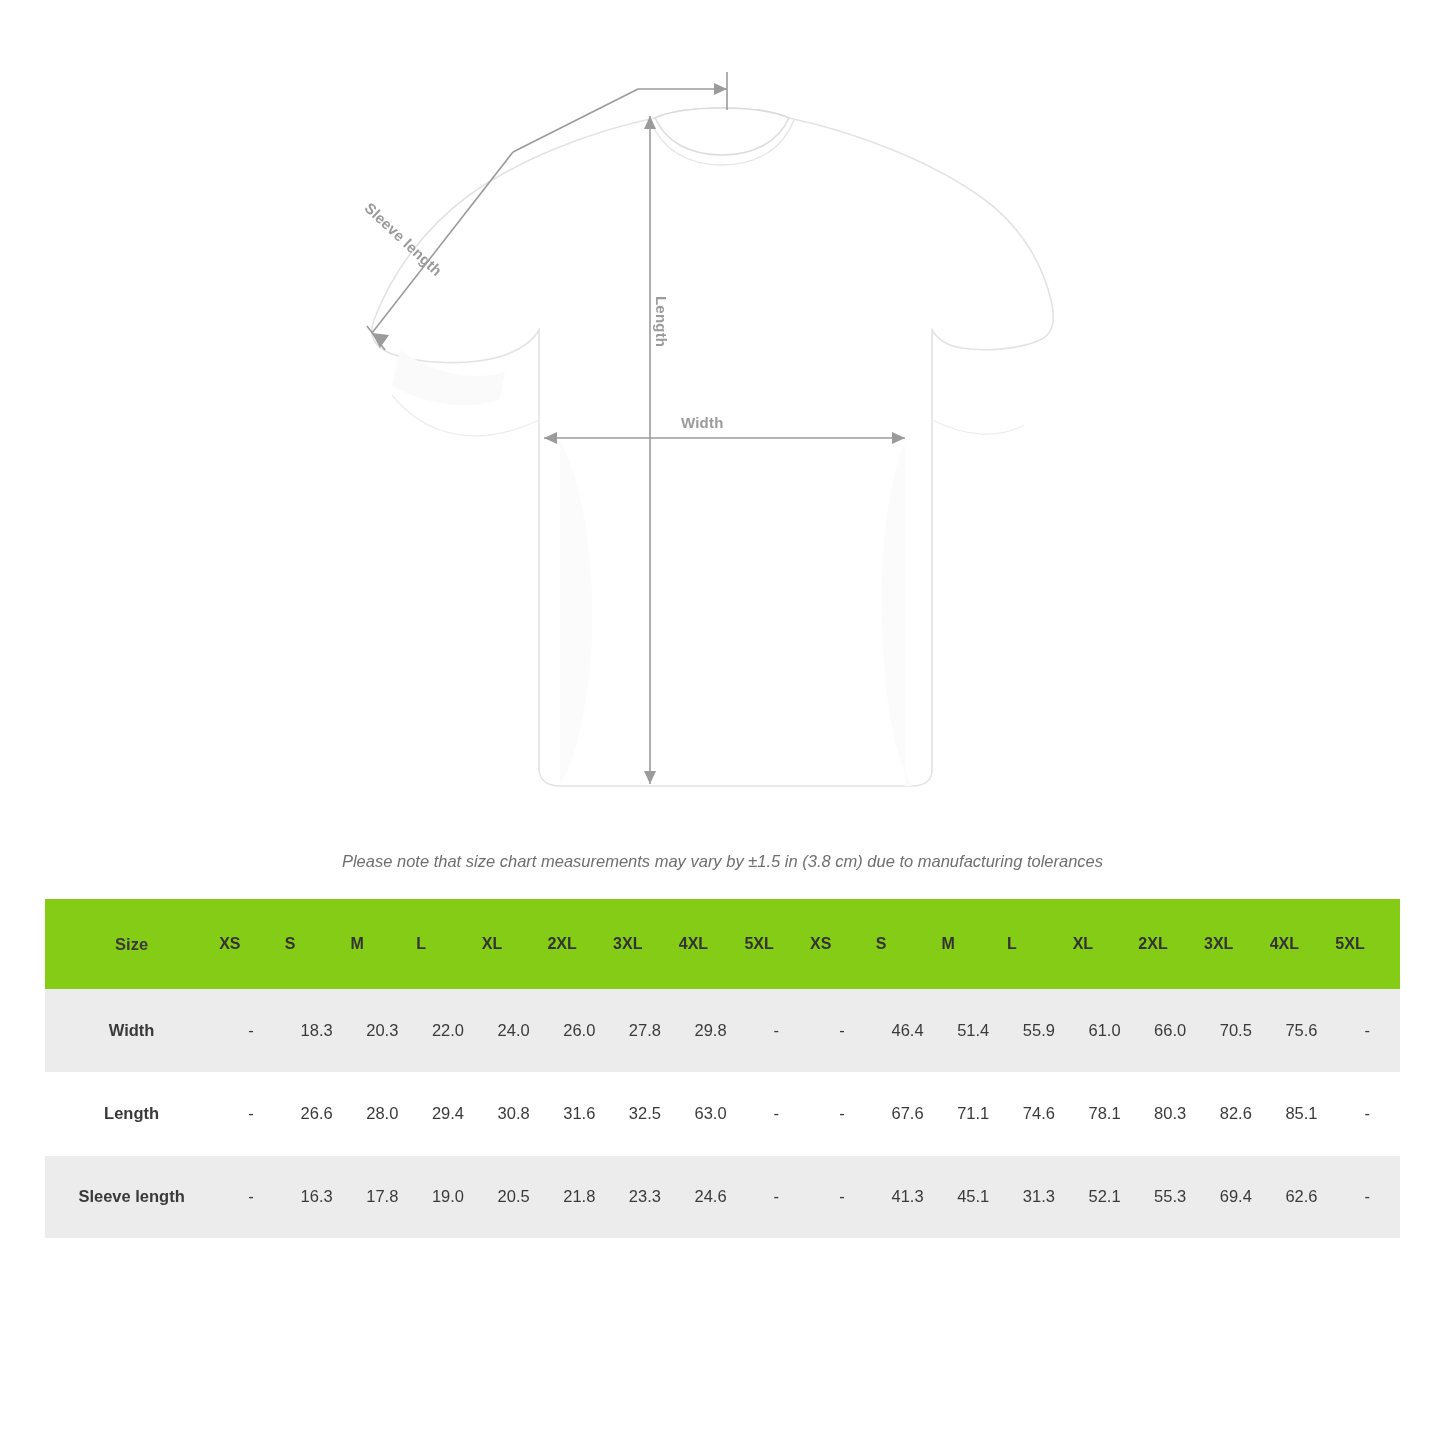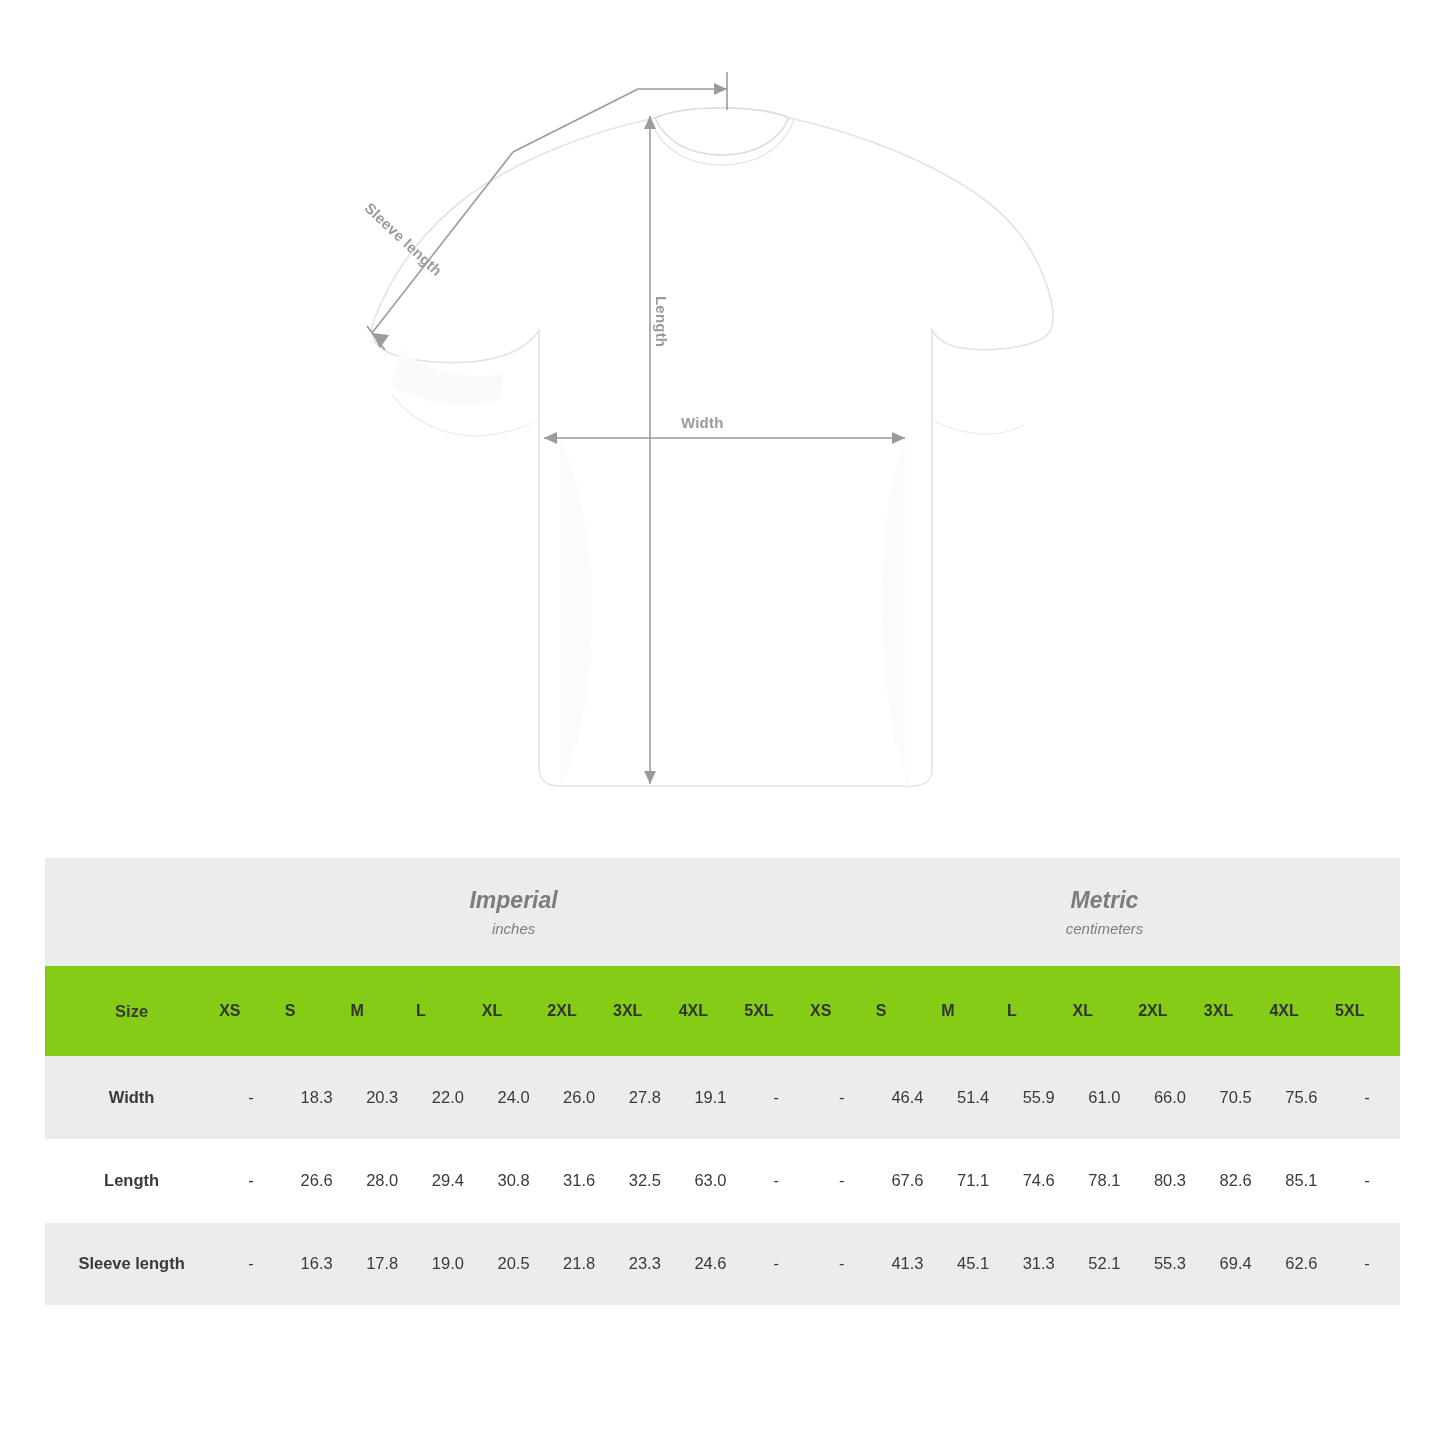--- a/index.html
+++ b/index.html
@@ -181,20 +181,21 @@
       <line x1="367" y1="326" x2="385" y2="350"></line>
     </g>
   </svg>
 
   <div class="dim-label" id="label-width">Width</div>
   <div class="dim-label" id="label-length">Length</div>
   <div class="dim-label" id="label-sleeve">Sleeve length</div>
 </div>
 
 <div id="title-block">
+  <div id="chart-note">Please note that size chart measurements may vary by ±1.5 in (3.8 cm) due to manufacturing tolerances</div>
 </div>
 
 <div id="table-wrap">
   <table>
     <colgroup>
       <col class="labelcol">
       <col class="datacol">
         <col class="datacol">
         <col class="datacol">
         <col class="datacol">
@@ -207,31 +208,20 @@
         <col class="datacol">
         <col class="datacol">
         <col class="datacol">
       <col class="datacol">
         <col class="datacol">
         <col class="datacol">
         <col class="datacol">
         <col class="datacol">
     </colgroup>
     <thead>
-      <tr>
-        <td class="unit-blank"></td>
-        <td class="unit-head" colspan="9">
-          <div class="unit-name">Imperial</div>
-          <div class="unit-sub">inches</div>
-        </td>
-        <td class="unit-head" colspan="9">
-          <div class="unit-name">Metric</div>
-          <div class="unit-sub">centimeters</div>
-        </td>
-      </tr>
       <tr class="row-head">
         <th class="rowlabel">Size</th>
         <td>XS</td>
         <td>S</td>
         <td>M</td>
         <td>L</td>
         <td>XL</td>
         <td>2XL</td>
         <td>3XL</td>
         <td>4XL</td>
@@ -251,21 +241,21 @@
 
       <tr class="row-shade">
         <th class="rowlabel">Width</th>
         <td>-</td>
         <td>18.3</td>
         <td>20.3</td>
         <td>22.0</td>
         <td>24.0</td>
         <td>26.0</td>
         <td>27.8</td>
-        <td>19.1</td>
+        <td>29.8</td>
         <td>-</td>
         <td>-</td>
         <td>46.4</td>
         <td>51.4</td>
         <td>55.9</td>
         <td>61.0</td>
         <td>66.0</td>
         <td>70.5</td>
         <td>75.6</td>
         <td>-</td>

